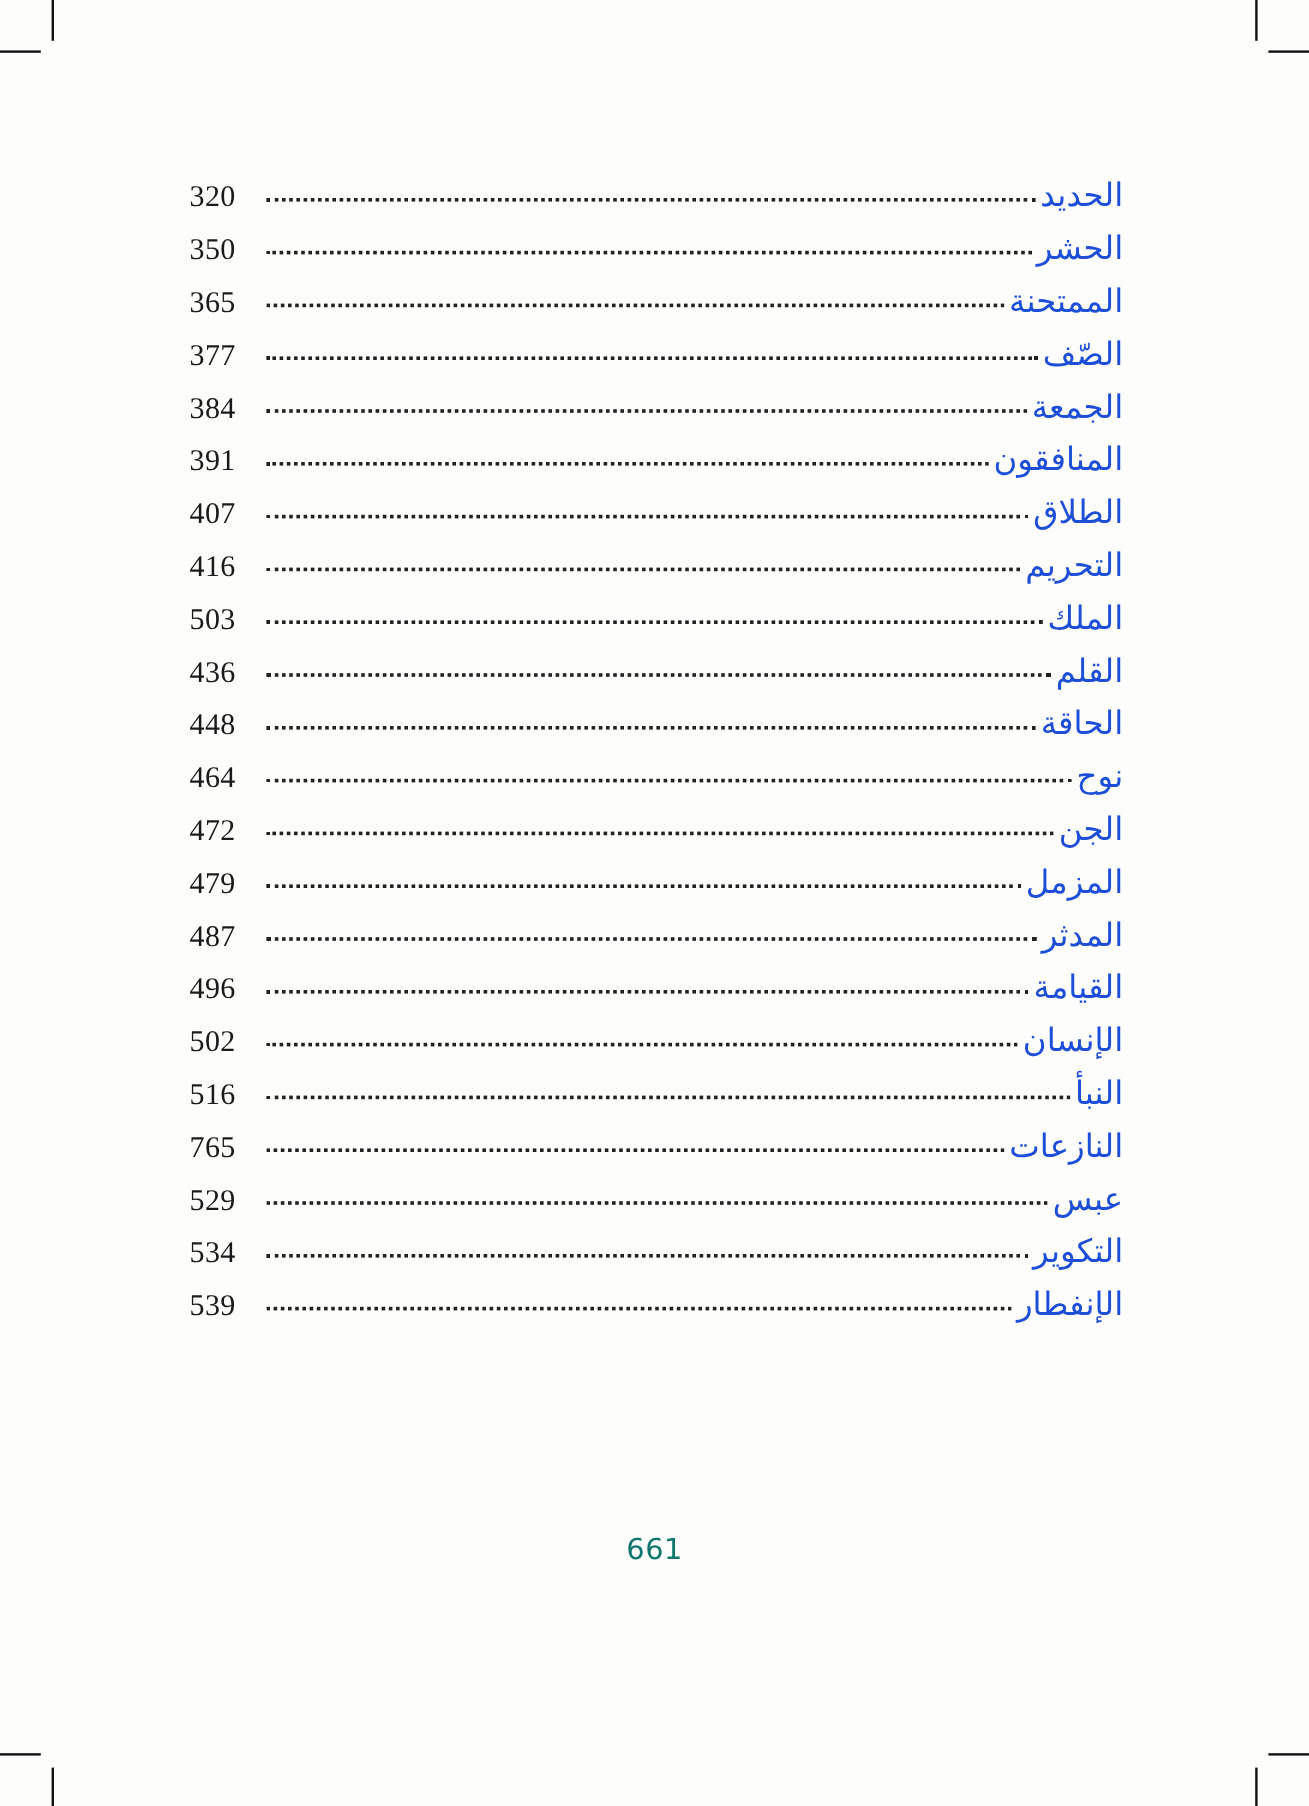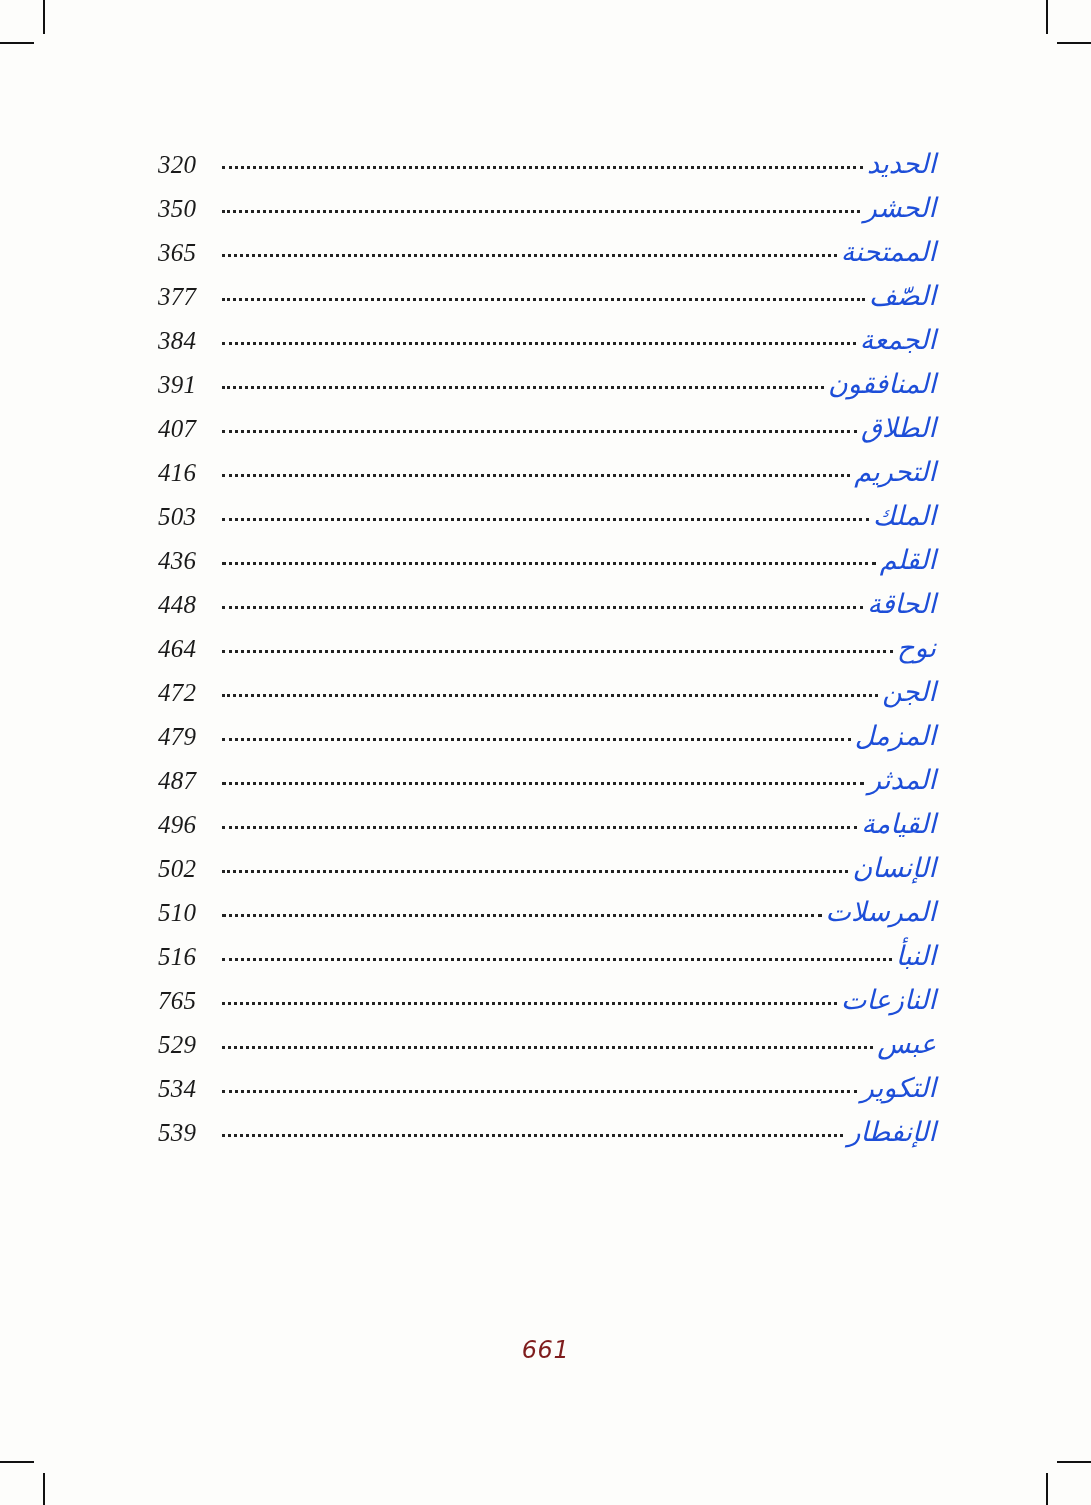--- a/index.html
+++ b/index.html
@@ -11,21 +11,20 @@
 
   .page {
     position: relative;
     width: 1091px;
     height: 1505px;
     margin: 0 auto;
     background: #fdfdfb;
     overflow: hidden;
     font-family: "Liberation Serif", "DejaVu Serif", serif;
     color: #1a1a1a;
-    font-style: italic;
   }
 
   
   .crop { position: absolute; background: #111111; }
 
   .crop-tl-v { left: 43px;  top: 0;      width: 2px;  height: 34px; }
   .crop-tl-h { left: 0;     top: 42px;   width: 34px; height: 2px;  }
 
   .crop-tr-v { left: 1046px; top: 0;     width: 2px;  height: 34px; }
   .crop-tr-h { left: 1057px; top: 42px;  width: 34px; height: 2px;  }
@@ -92,25 +91,25 @@
     white-space: nowrap;
     padding-right: 2px;
     letter-spacing: 0.2px;
   }
 
   
   .folio {
     position: absolute;
     left: 0;
     right: 0;
-    top: 1336px;
+    top: 1277px;
     text-align: center;
     font-family: "DejaVu Sans", "Liberation Sans", sans-serif;
     font-size: 24px;
-    color: #7f1d1d;
+    color: #0f766e;
     letter-spacing: 0.5px;
   }
 </style>
 </head>
 <body>
 
 <div class="page">
 
   <div class="crop crop-tl-v"></div>
   <div class="crop crop-tl-h"></div>
@@ -201,25 +200,20 @@
         <span class="row-page">496</span>
         <span class="row-leader"></span>
         <span class="row-title">القيامة</span>
       </div>
       <div class="toc-row">
         <span class="row-page">502</span>
         <span class="row-leader"></span>
         <span class="row-title">الإنسان</span>
       </div>
       <div class="toc-row">
-        <span class="row-page">510</span>
-        <span class="row-leader"></span>
-        <span class="row-title">المرسلات</span>
-      </div>
-      <div class="toc-row">
         <span class="row-page">516</span>
         <span class="row-leader"></span>
         <span class="row-title">النبأ</span>
       </div>
       <div class="toc-row">
         <span class="row-page">765</span>
         <span class="row-leader"></span>
         <span class="row-title">النازعات</span>
       </div>
       <div class="toc-row">

